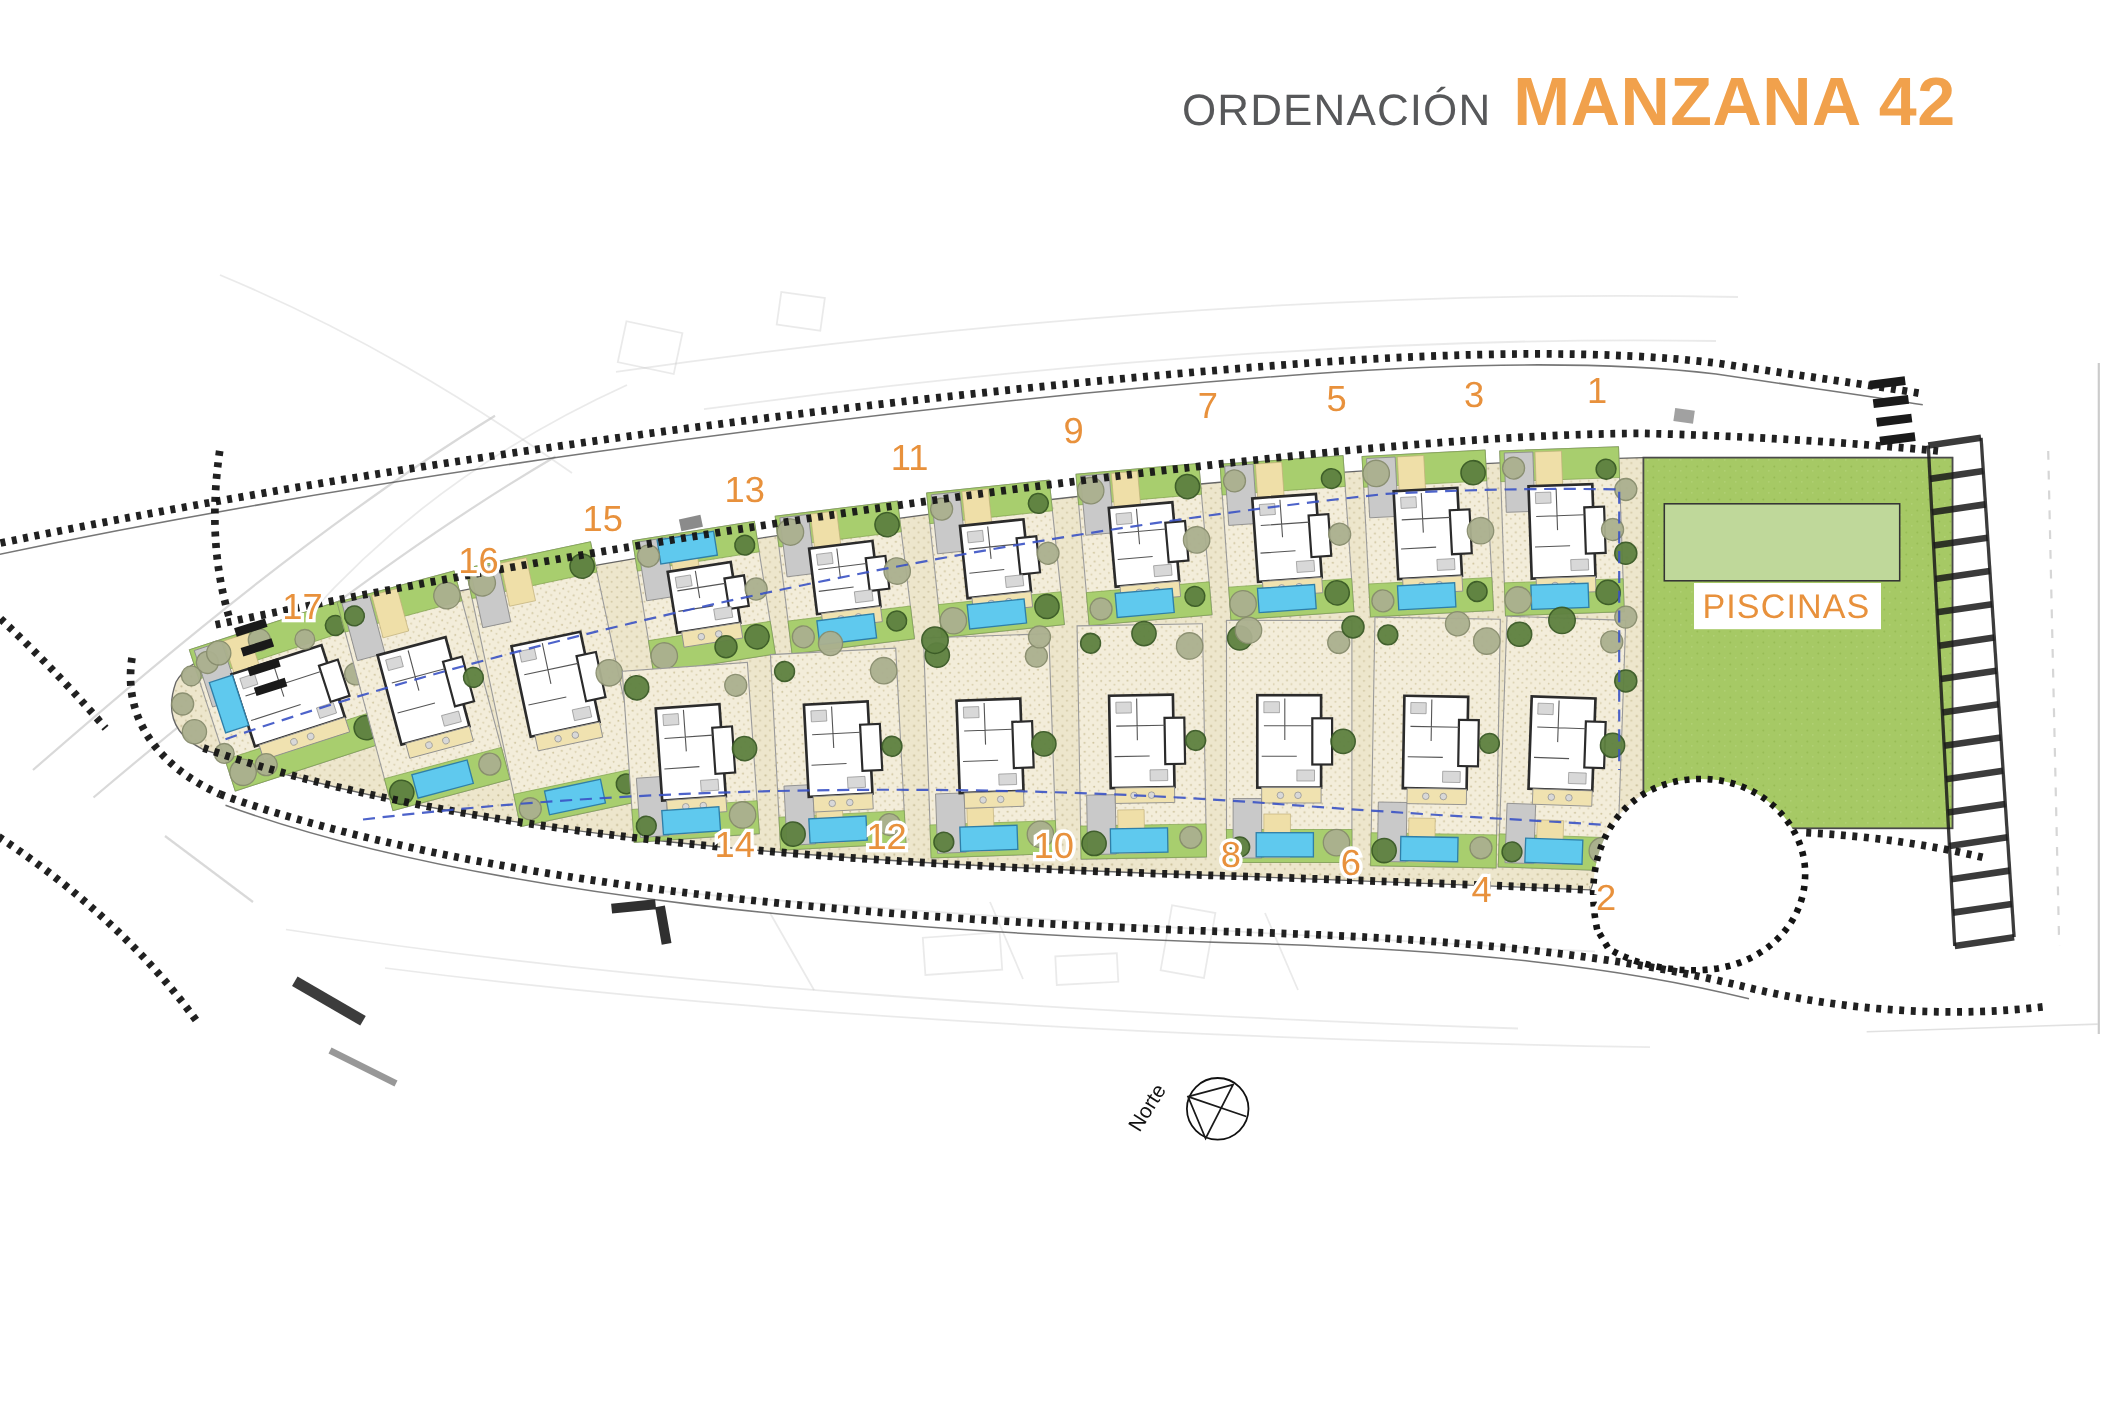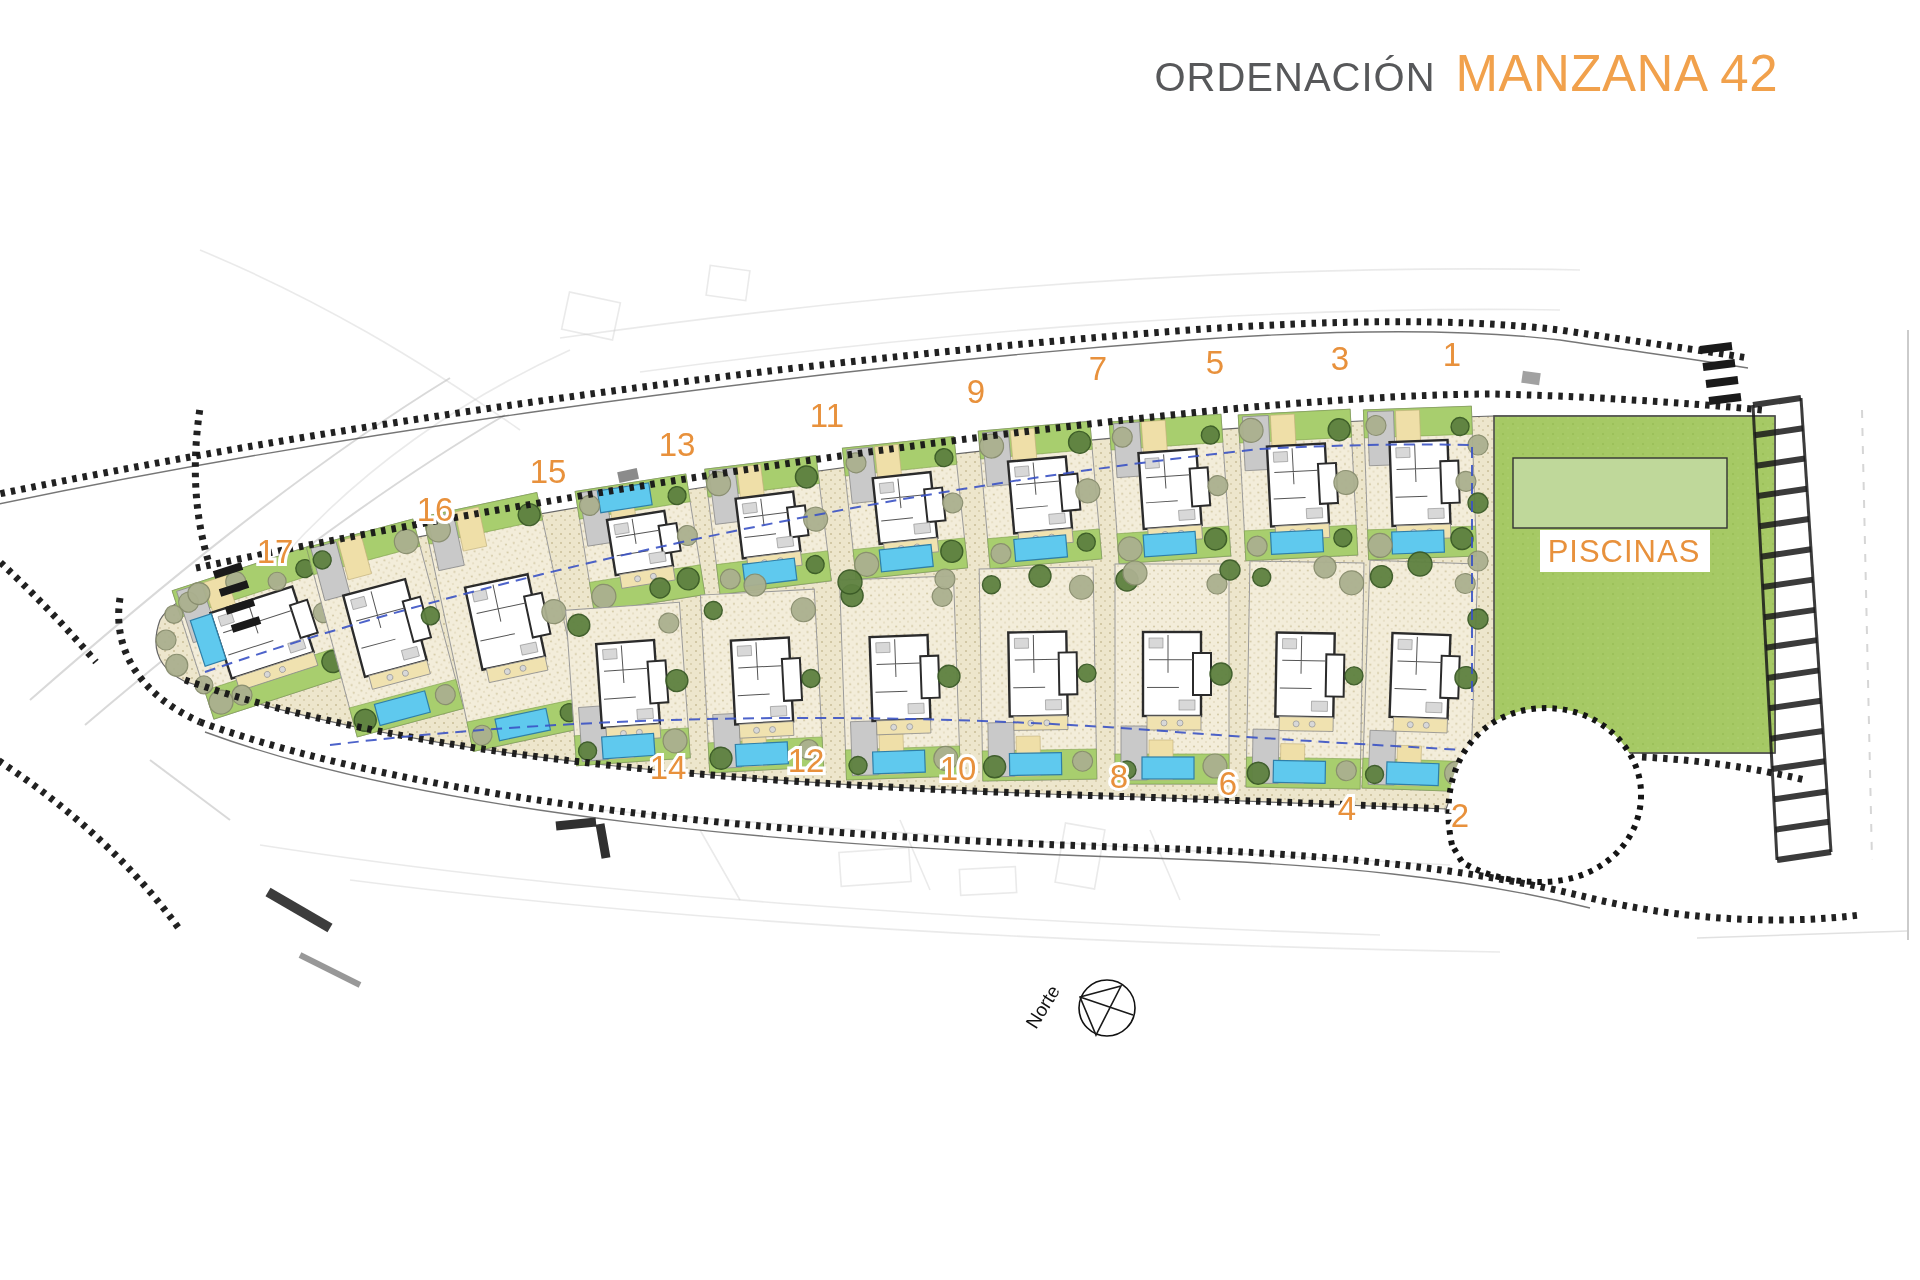--- a/index.html
+++ b/index.html
@@ -1,21 +1,21 @@
 <!DOCTYPE html>
 <html style="--orange: #E8913C; --orangeTitle: #F1A14C; --grayTitle: #57585A; --sand: #EDE6CC; --sandLight: #F3EDDA; --dot: #CFC49E; --gardenGreen: #A8CE6E; --piscGreen: #A6C965; --poolZone: #BFD89A; --pool: #5FC9EE; --poolStroke: #2F7FA8; --treeDark: #5E8140; --treeDarkStroke: #3A5A26; --treeOlive: #ABB08F; --treeOliveStroke: #888D6E; --wall: #2B2B2B; --garage: #C9C9C9; --drive: #EFDFA8; --terrace: #F0E2B0; --roadInk: #141414; --blue: #3A52C4;"><head>
 <meta charset="utf-8">
 <style>
   html,body{margin:0;padding:0;background:#fff;}
   body{width:1920px;height:1280px;position:relative;overflow:hidden;
        font-family:"Liberation Sans", sans-serif;}
   #stage{position:absolute;inset:0;}
-  .title-wrap{position:absolute;top:44px;right:142px;display:flex;align-items:baseline;gap:20px;}
+  .title-wrap{position:absolute;top:58px;right:142px;display:flex;align-items:baseline;gap:20px;}
   .title-section{font-size:40px;letter-spacing:1px;color:var(--grayTitle,#57585A);}
-  .title-block{font-size:51px;font-weight:normal;color:var(--orangeTitle,#F1A14C);letter-spacing:0.5px;}
+  .title-block{font-size:62px;font-weight:bold;color:var(--orangeTitle,#F1A14C);letter-spacing:0.5px;}
   svg text{font-family:"Liberation Sans",sans-serif;}
   .plotnum{fill:var(--orange,#E8913C);font-size:33px;paint-order:stroke;stroke:#ffffff;stroke-width:6px;}
   .pisc-label{fill:var(--orange,#E8913C);font-size:31px;letter-spacing:1px;}
   .norte-label{fill:#111;font-size:19px;}
   .hatch{stroke:#151515;stroke-width:7;fill:none;stroke-dasharray:4.5 6;opacity:.95;}
   .hatchThin{stroke:#3c3c3c;stroke-width:1.4;fill:none;opacity:.7;}
   .sketch{stroke:#b9b9b9;stroke-width:2;fill:none;opacity:.55;}
   .sketch2{stroke:#c9c9c9;stroke-width:1.6;fill:none;opacity:.38;}
   .blue{stroke:var(--blue,#3A52C4);stroke-width:2;fill:none;stroke-dasharray:11 7;opacity:.9;}
   .plotbg{fill:url(#dots);stroke:#9a9a9a;stroke-width:1;}

